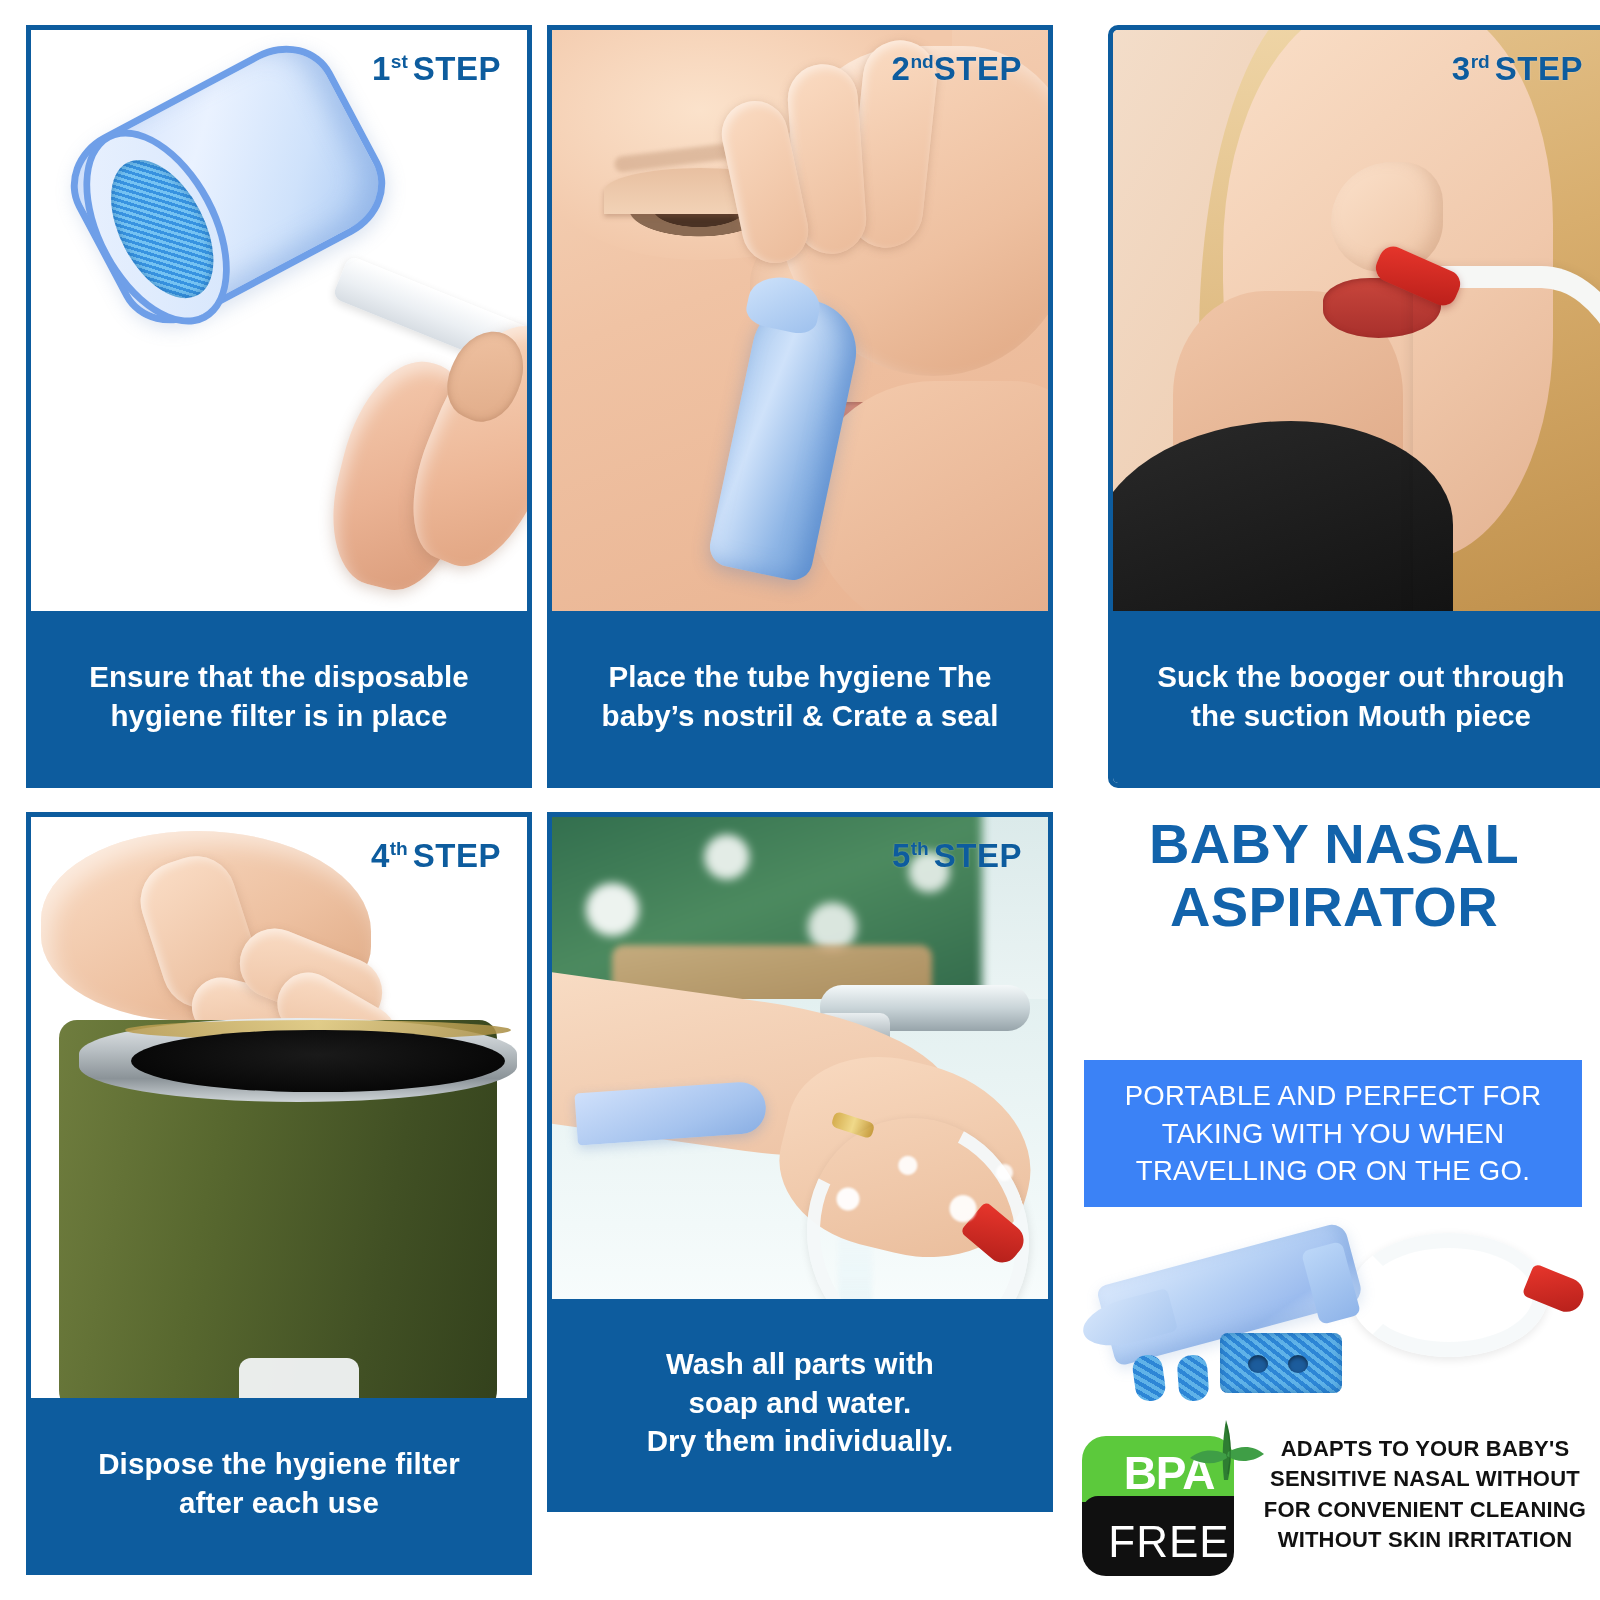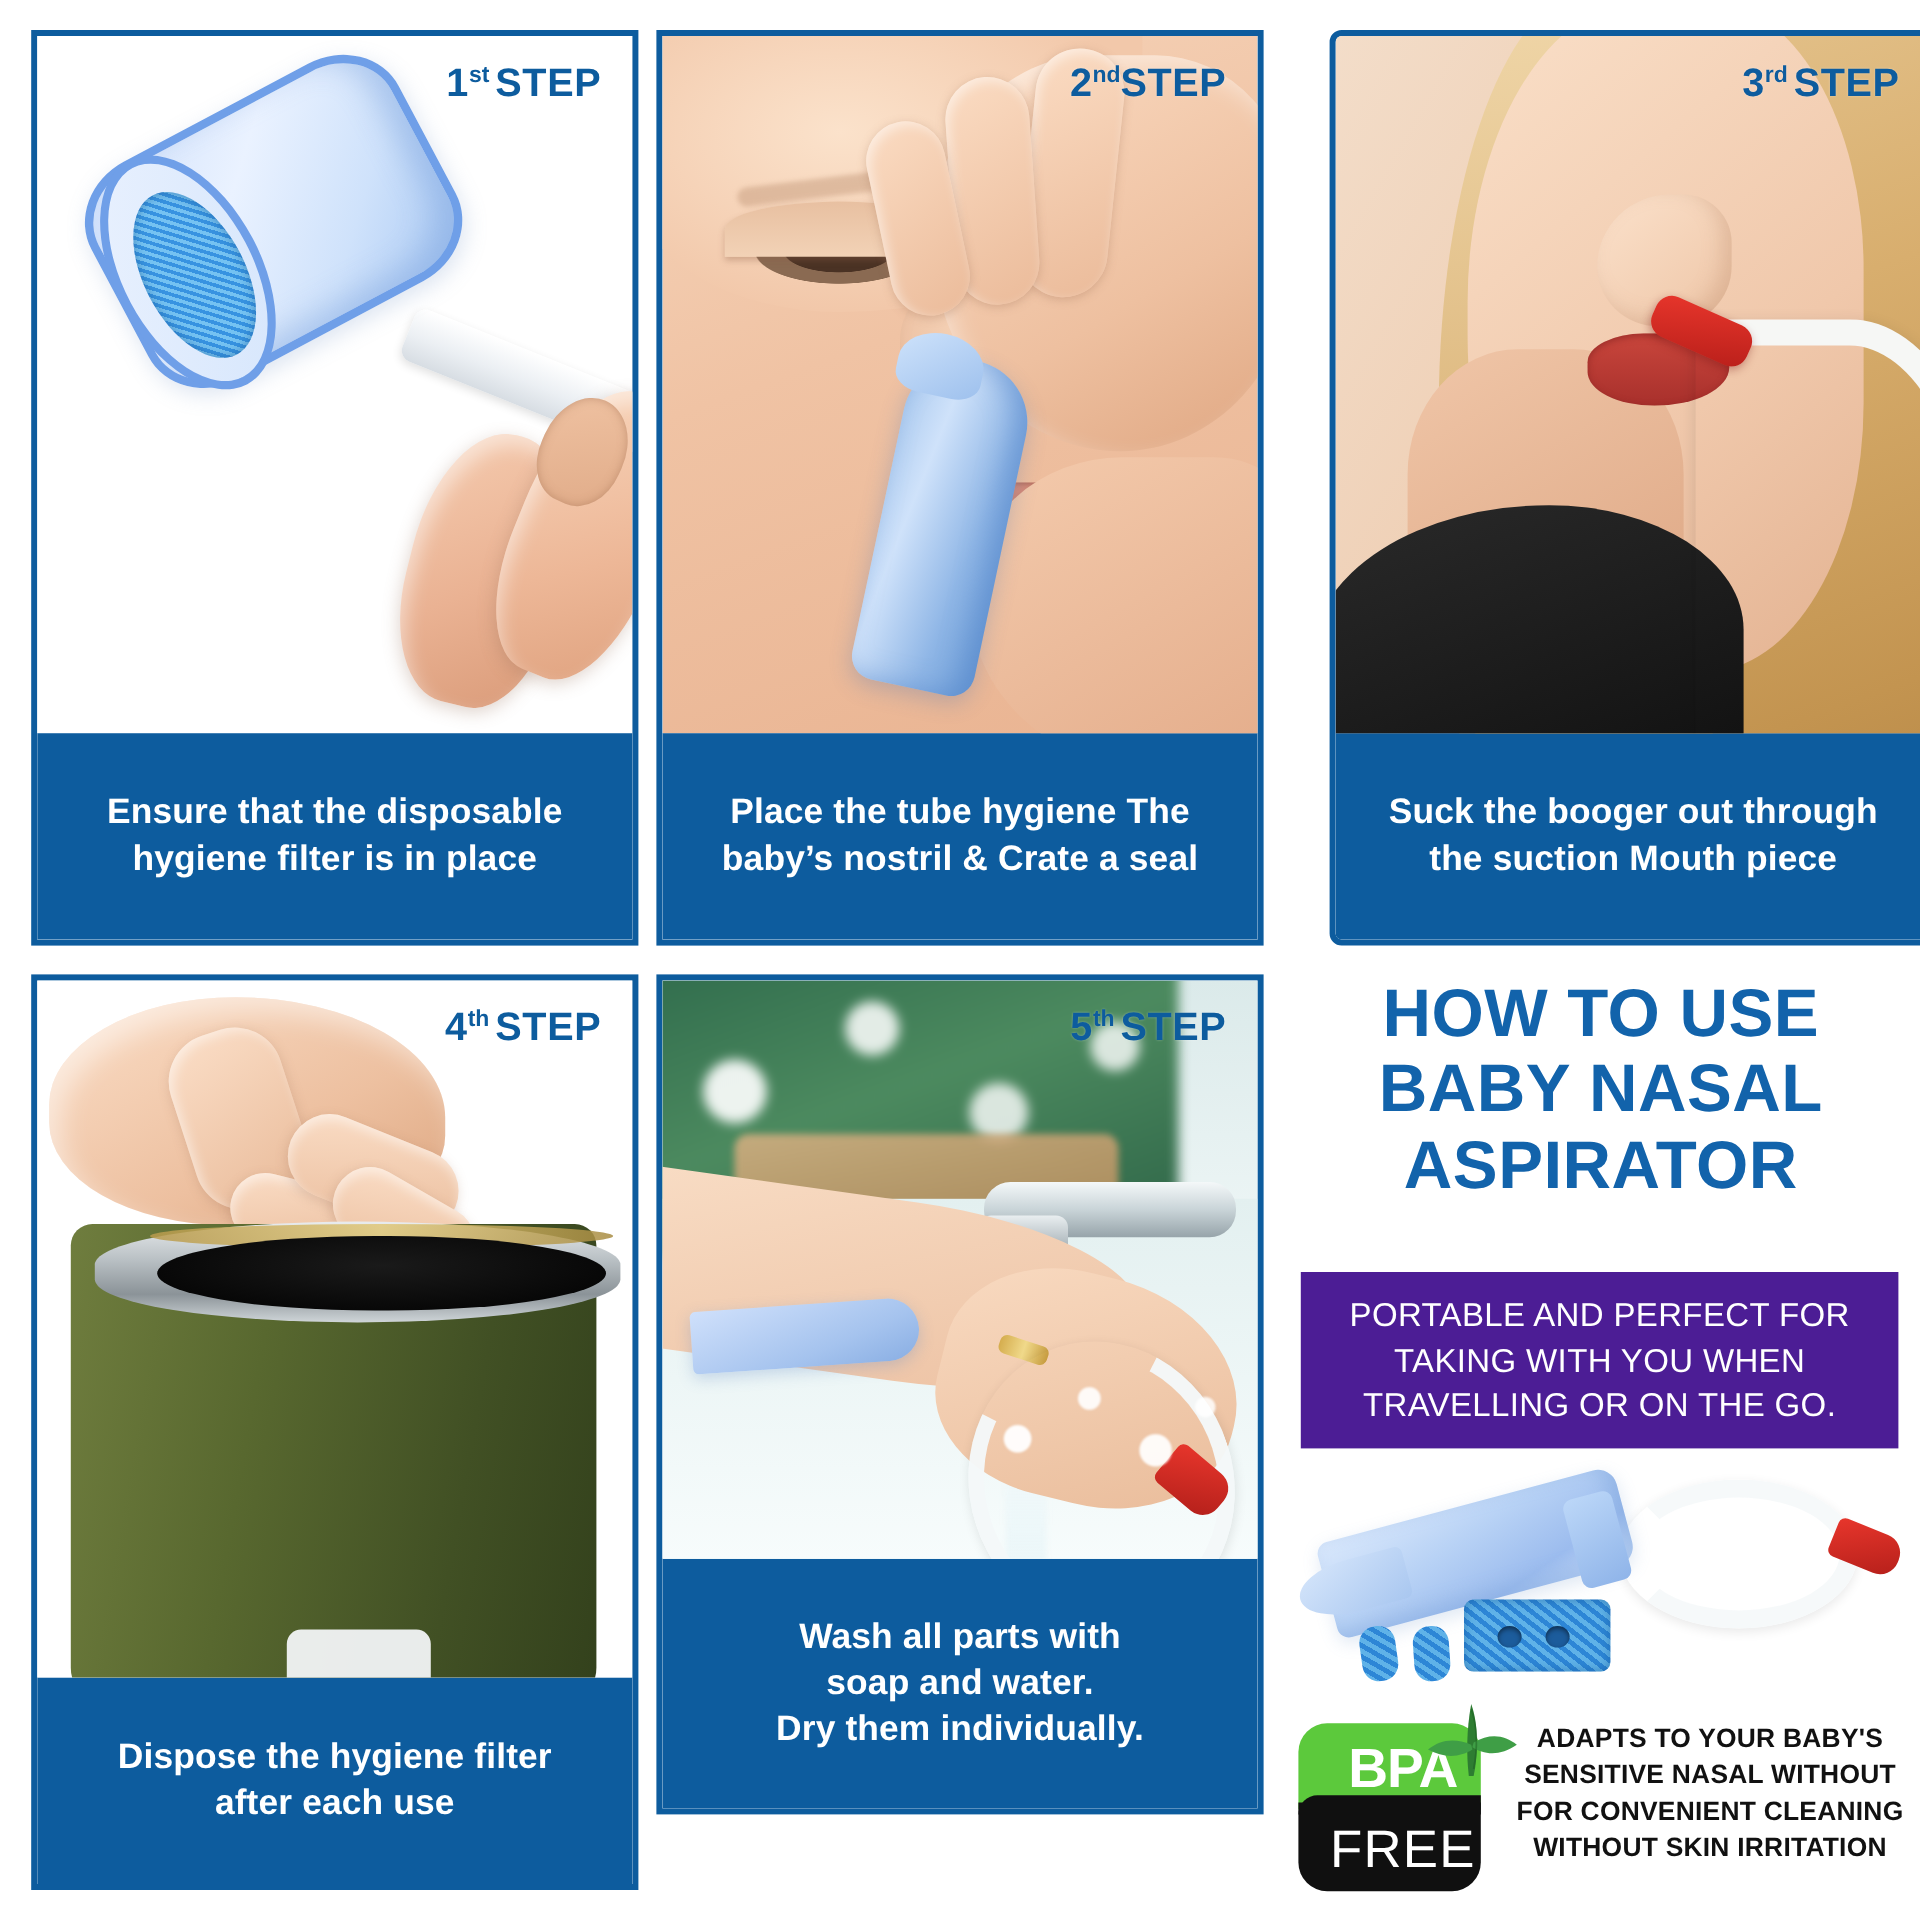--- a/index.html
+++ b/index.html
@@ -386,21 +386,21 @@
     position:absolute; left:18px; top:0px; width:496px;
     color:#1263ab;
     font-size:56px;
     font-weight:800;
     line-height:1.13;
     text-align:center;
     letter-spacing:.4px;
   }
   #tagline-box {
     position:absolute; left:16px; top:248px; width:498px; height:147px;
-    background:#4c1d95;
+    background:#3b82f6;
     display:flex; align-items:center; justify-content:center;
   }
   #tagline {
     color:#ffffff;
     font-size:27.5px;
     font-weight:400;
     line-height:1.38;
     text-align:center;
     letter-spacing:.3px;
     padding:0 16px;
@@ -624,21 +624,20 @@
         <div>Wash all parts with</div>
         <div>soap and water.</div>
         <div>Dry them individually.</div>
       </div>
     </div>
   </div>
 
   <div id="right-col">
 
     <div id="headline">
-      <div>HOW TO USE</div>
       <div>BABY NASAL</div>
       <div>ASPIRATOR</div>
     </div>
 
     <div id="tagline-box">
       <div id="tagline">
         <div>PORTABLE AND PERFECT FOR</div>
         <div>TAKING WITH YOU WHEN</div>
         <div>TRAVELLING OR ON THE GO.</div>
       </div>

